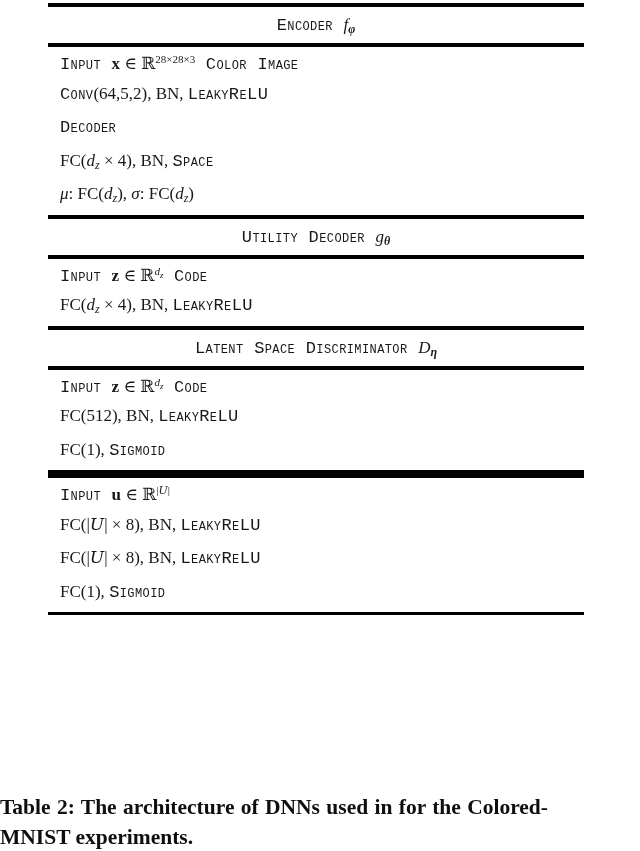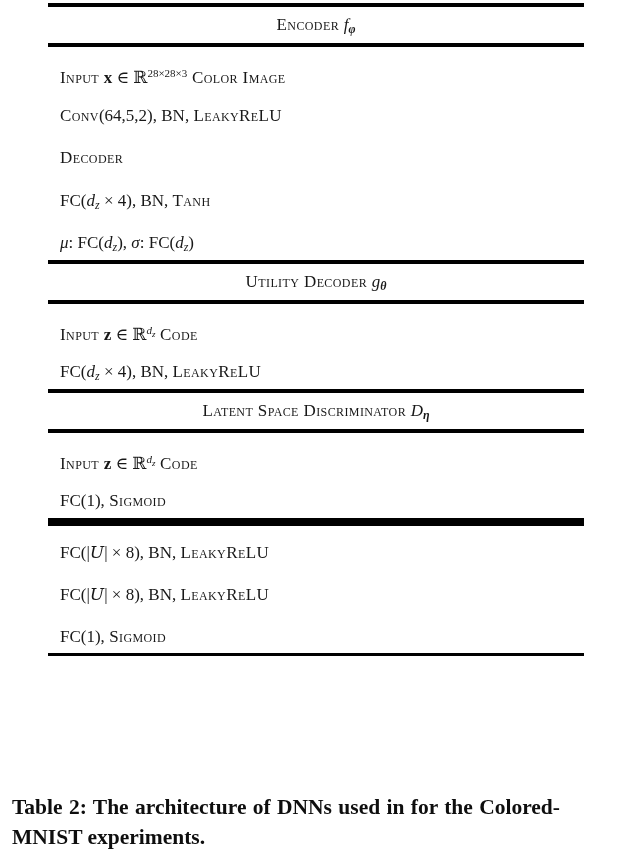--- a/index.html
+++ b/index.html
@@ -24,69 +24,70 @@
     border-bottom: 2px solid #000;
   }
   .brule { height: 3px; background: #000; }
   .header-row {
     height: 36px; line-height: 36px;
     text-align: center;
     font-size: 17px;
     white-space: nowrap;
   }
   .row {
-    height: 33.5px; line-height: 34px;
+    height: 33.5px; line-height: 25px;
     padding-left: 12px;
     font-size: 17px;
     white-space: nowrap;
-    margin-top: 9px;
   }
-  .sc  { font-variant: small-caps; letter-spacing: 0.4px; }
+  .sc  { font-variant: small-caps; letter-spacing: 0.4px; font-family: Liberation Mono, monospace; }
   .it  { font-style: italic; }
   .bf  { font-weight: bold; }
   .scr { font-style: italic; font-family: "DejaVu Serif", serif; }
   .sup    { font-size: 11px;  vertical-align: 6px; }
   .sub    { font-size: 12px;  vertical-align: -3px; }
   .supsub { font-size: 9px;   vertical-align: 3px; }
   .caption {
     position: absolute;
-    left: 12px; top: 793px;
+    left: 0; top: 793px;
     width: 548px;
     font-size: 21.5px;
     line-height: 29.5px;
     font-weight: bold;
     text-align: justify;
     color: #0e0e0e;
   }
 </style>
 </head>
 <body>
 
 <div class="page">
   <div class="table-wrap" id="table-root">
       <div class="drule"></div>
       <div class="header-row"><span class="sc">Encoder </span><span class="it">f</span><span class="sub bf it">φ</span></div>
       <div class="drule"></div>
       <div class="row"><span class="sc">Input </span><span class="bf">x</span><span> ∈ ℝ</span><span class="sup">28×28×3</span><span class="sc"> Color Image</span></div>
       <div class="row"><span class="sc">Conv</span><span>(64,5,2), BN, </span><span class="sc">LeakyReLU</span></div>
       <div class="row"><span class="sc">Decoder</span></div>
-      <div class="row"><span>FC(</span><span class="it">d</span><span class="sub it">z</span><span> × 4), BN, </span><span class="sc">Tanh</span></div>
+      <div class="row"><span>FC(</span><span class="it">d</span><span class="sub it">z</span><span> × 4), BN, </span><span class="sc">Space</span></div>
       <div class="row"><span class="it">μ</span><span>: FC(</span><span class="it">d</span><span class="sub it">z</span><span>), </span><span class="it">σ</span><span>: FC(</span><span class="it">d</span><span class="sub it">z</span><span>)</span></div>
       <div class="drule"></div>
       <div class="header-row"><span class="sc">Utility Decoder </span><span class="it">g</span><span class="sub bf it">θ</span></div>
       <div class="drule"></div>
       <div class="row"><span class="sc">Input </span><span class="bf">z</span><span> ∈ ℝ</span><span class="sup it">d</span><span class="supsub it">z</span><span class="sc"> Code</span></div>
       <div class="row"><span>FC(</span><span class="it">d</span><span class="sub it">z</span><span> × 4), BN, </span><span class="sc">LeakyReLU</span></div>
       <div class="drule"></div>
       <div class="header-row"><span class="sc">Latent Space Discriminator </span><span class="it">D</span><span class="sub bf it">η</span></div>
       <div class="drule"></div>
       <div class="row"><span class="sc">Input </span><span class="bf">z</span><span> ∈ ℝ</span><span class="sup it">d</span><span class="supsub it">z</span><span class="sc"> Code</span></div>
+      <div class="row"><span>FC(512), BN, </span><span class="sc">LeakyReLU</span></div>
       <div class="row"><span>FC(1), </span><span class="sc">Sigmoid</span></div>
       <div class="drule"></div>
       <div class="drule"></div>
+      <div class="row"><span class="sc">Input </span><span class="bf">u</span><span> ∈ ℝ</span><span class="sup">|</span><span class="sup scr">U</span><span class="sup">|</span></div>
       <div class="row"><span>FC(|</span><span class="scr">U</span><span>| × 8), BN, </span><span class="sc">LeakyReLU</span></div>
       <div class="row"><span>FC(|</span><span class="scr">U</span><span>| × 8), BN, </span><span class="sc">LeakyReLU</span></div>
       <div class="row"><span>FC(1), </span><span class="sc">Sigmoid</span></div>
       <div class="brule"></div>
     </div>
   <div class="caption">
     <span>Table 2: The architecture of DNNs used in for the Colored-MNIST experiments.</span>
   </div>
 </div>
 

